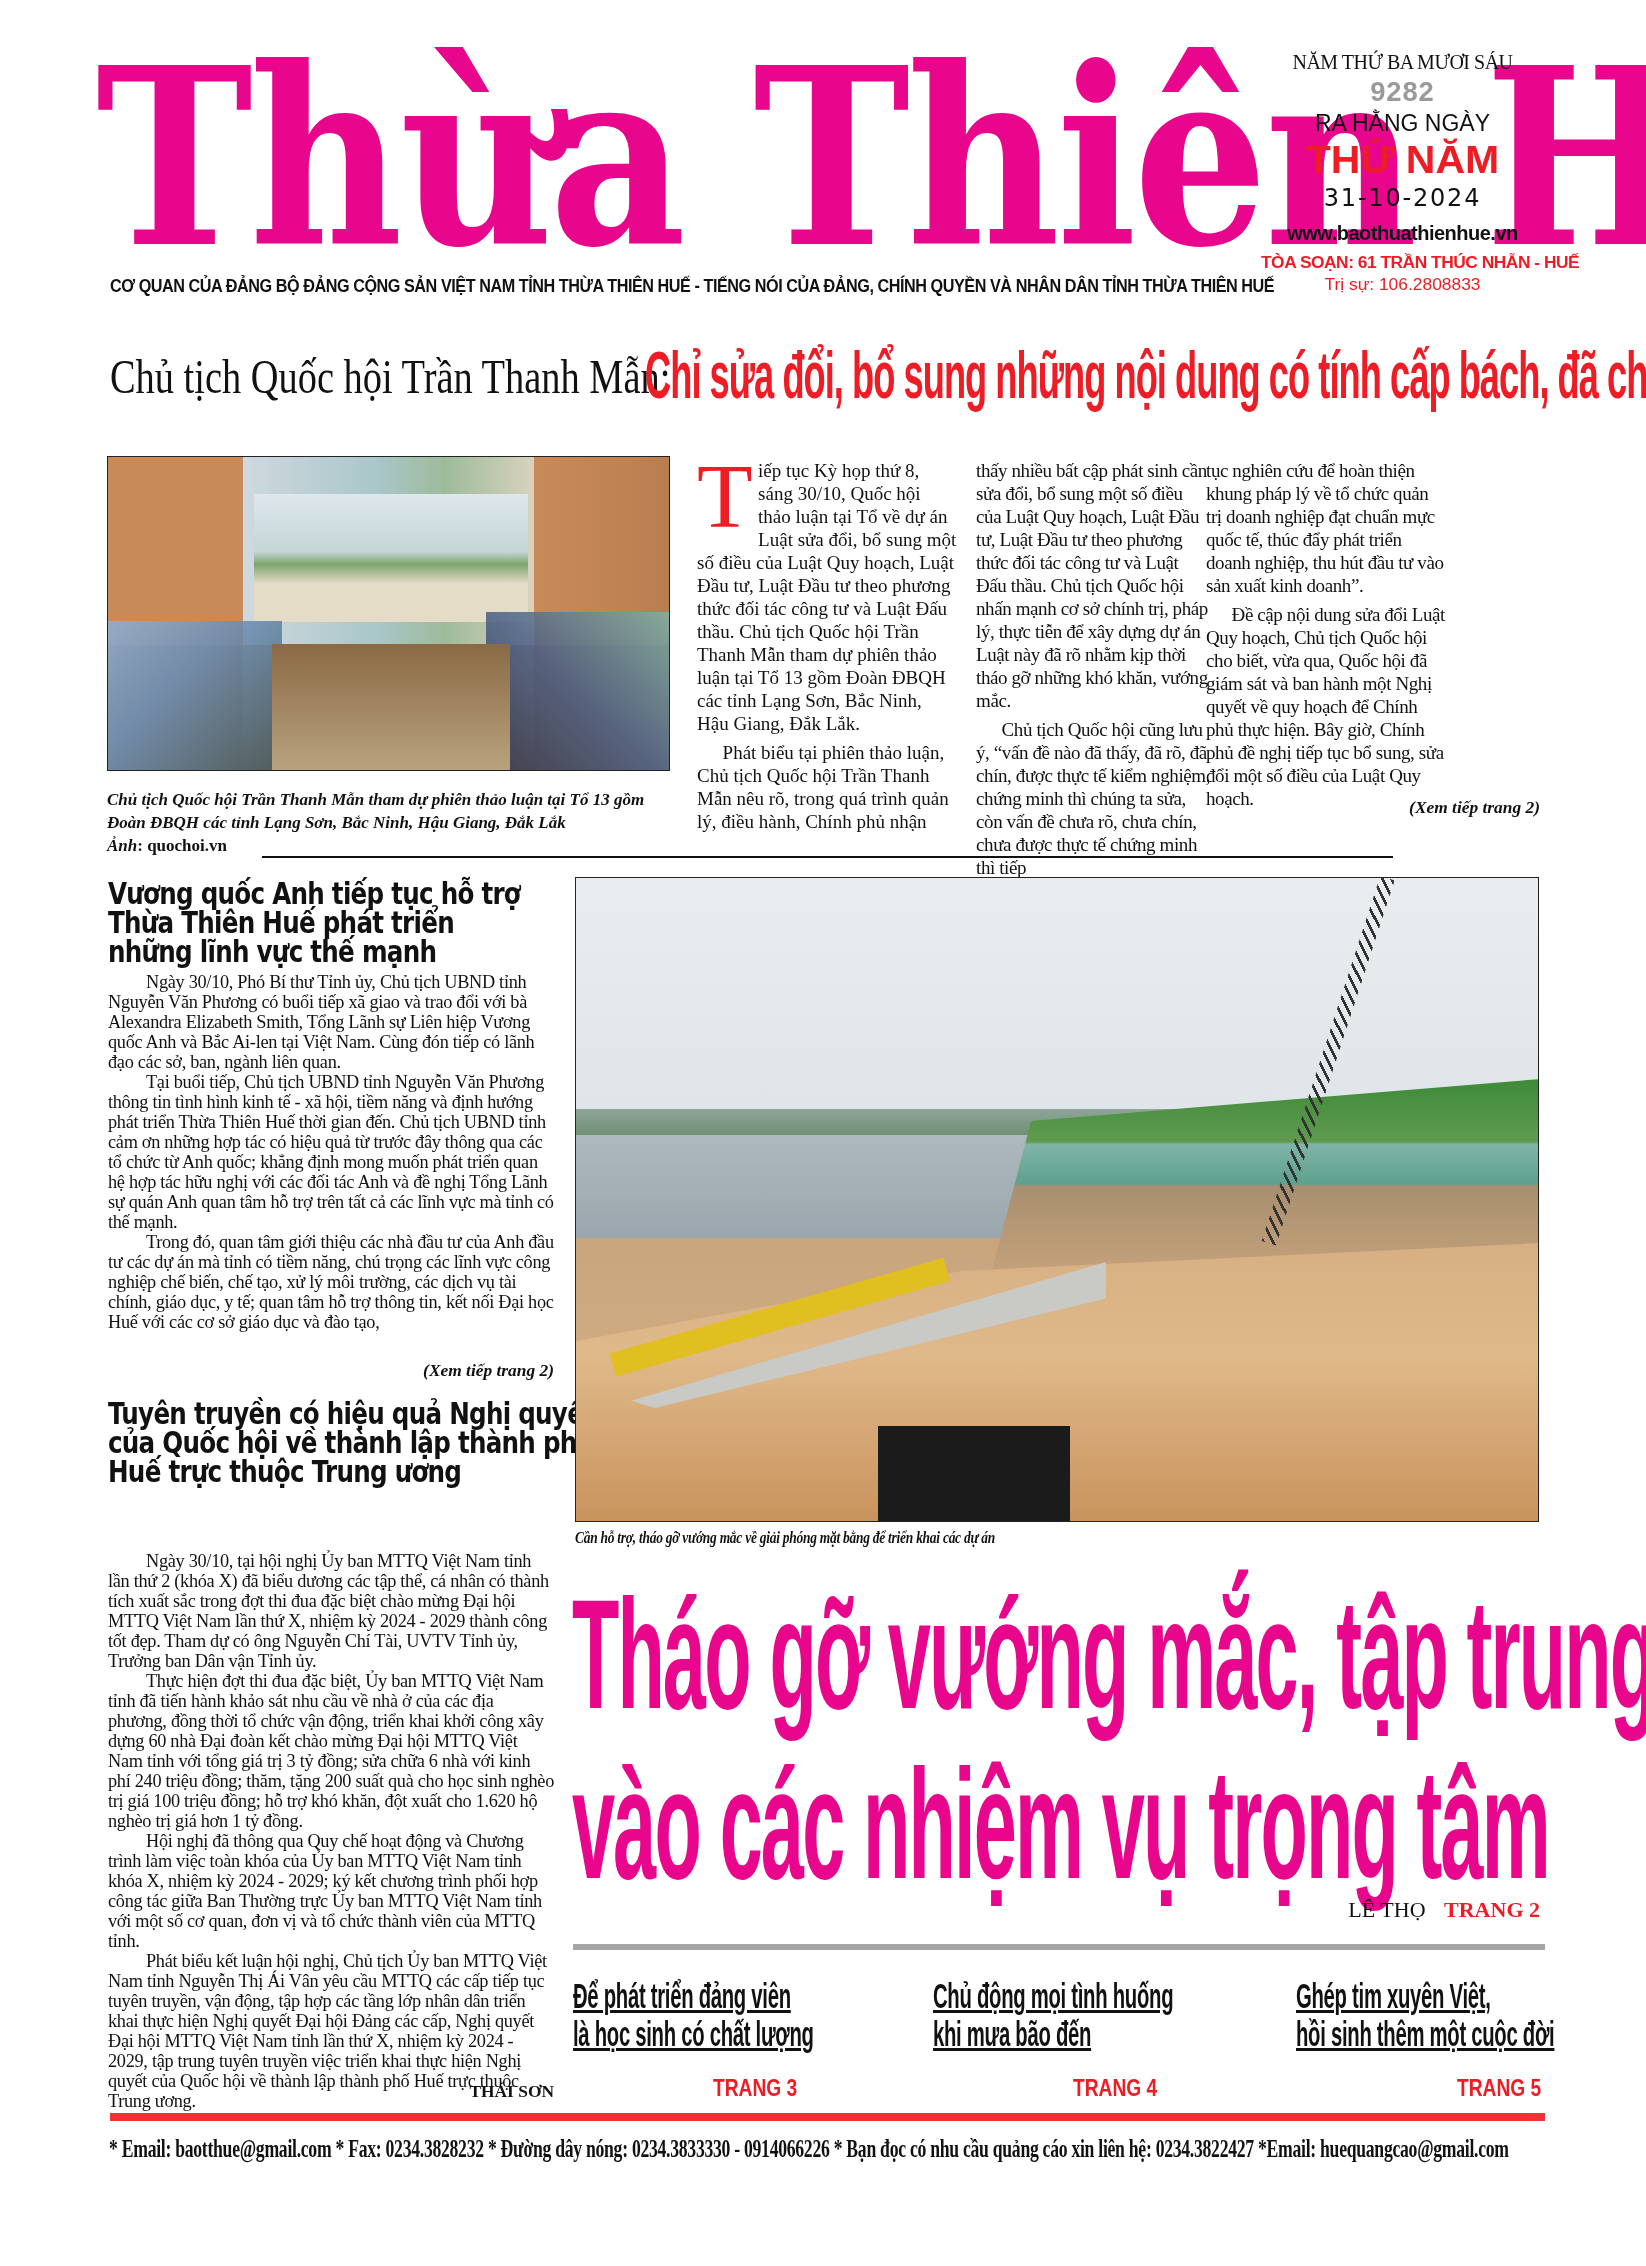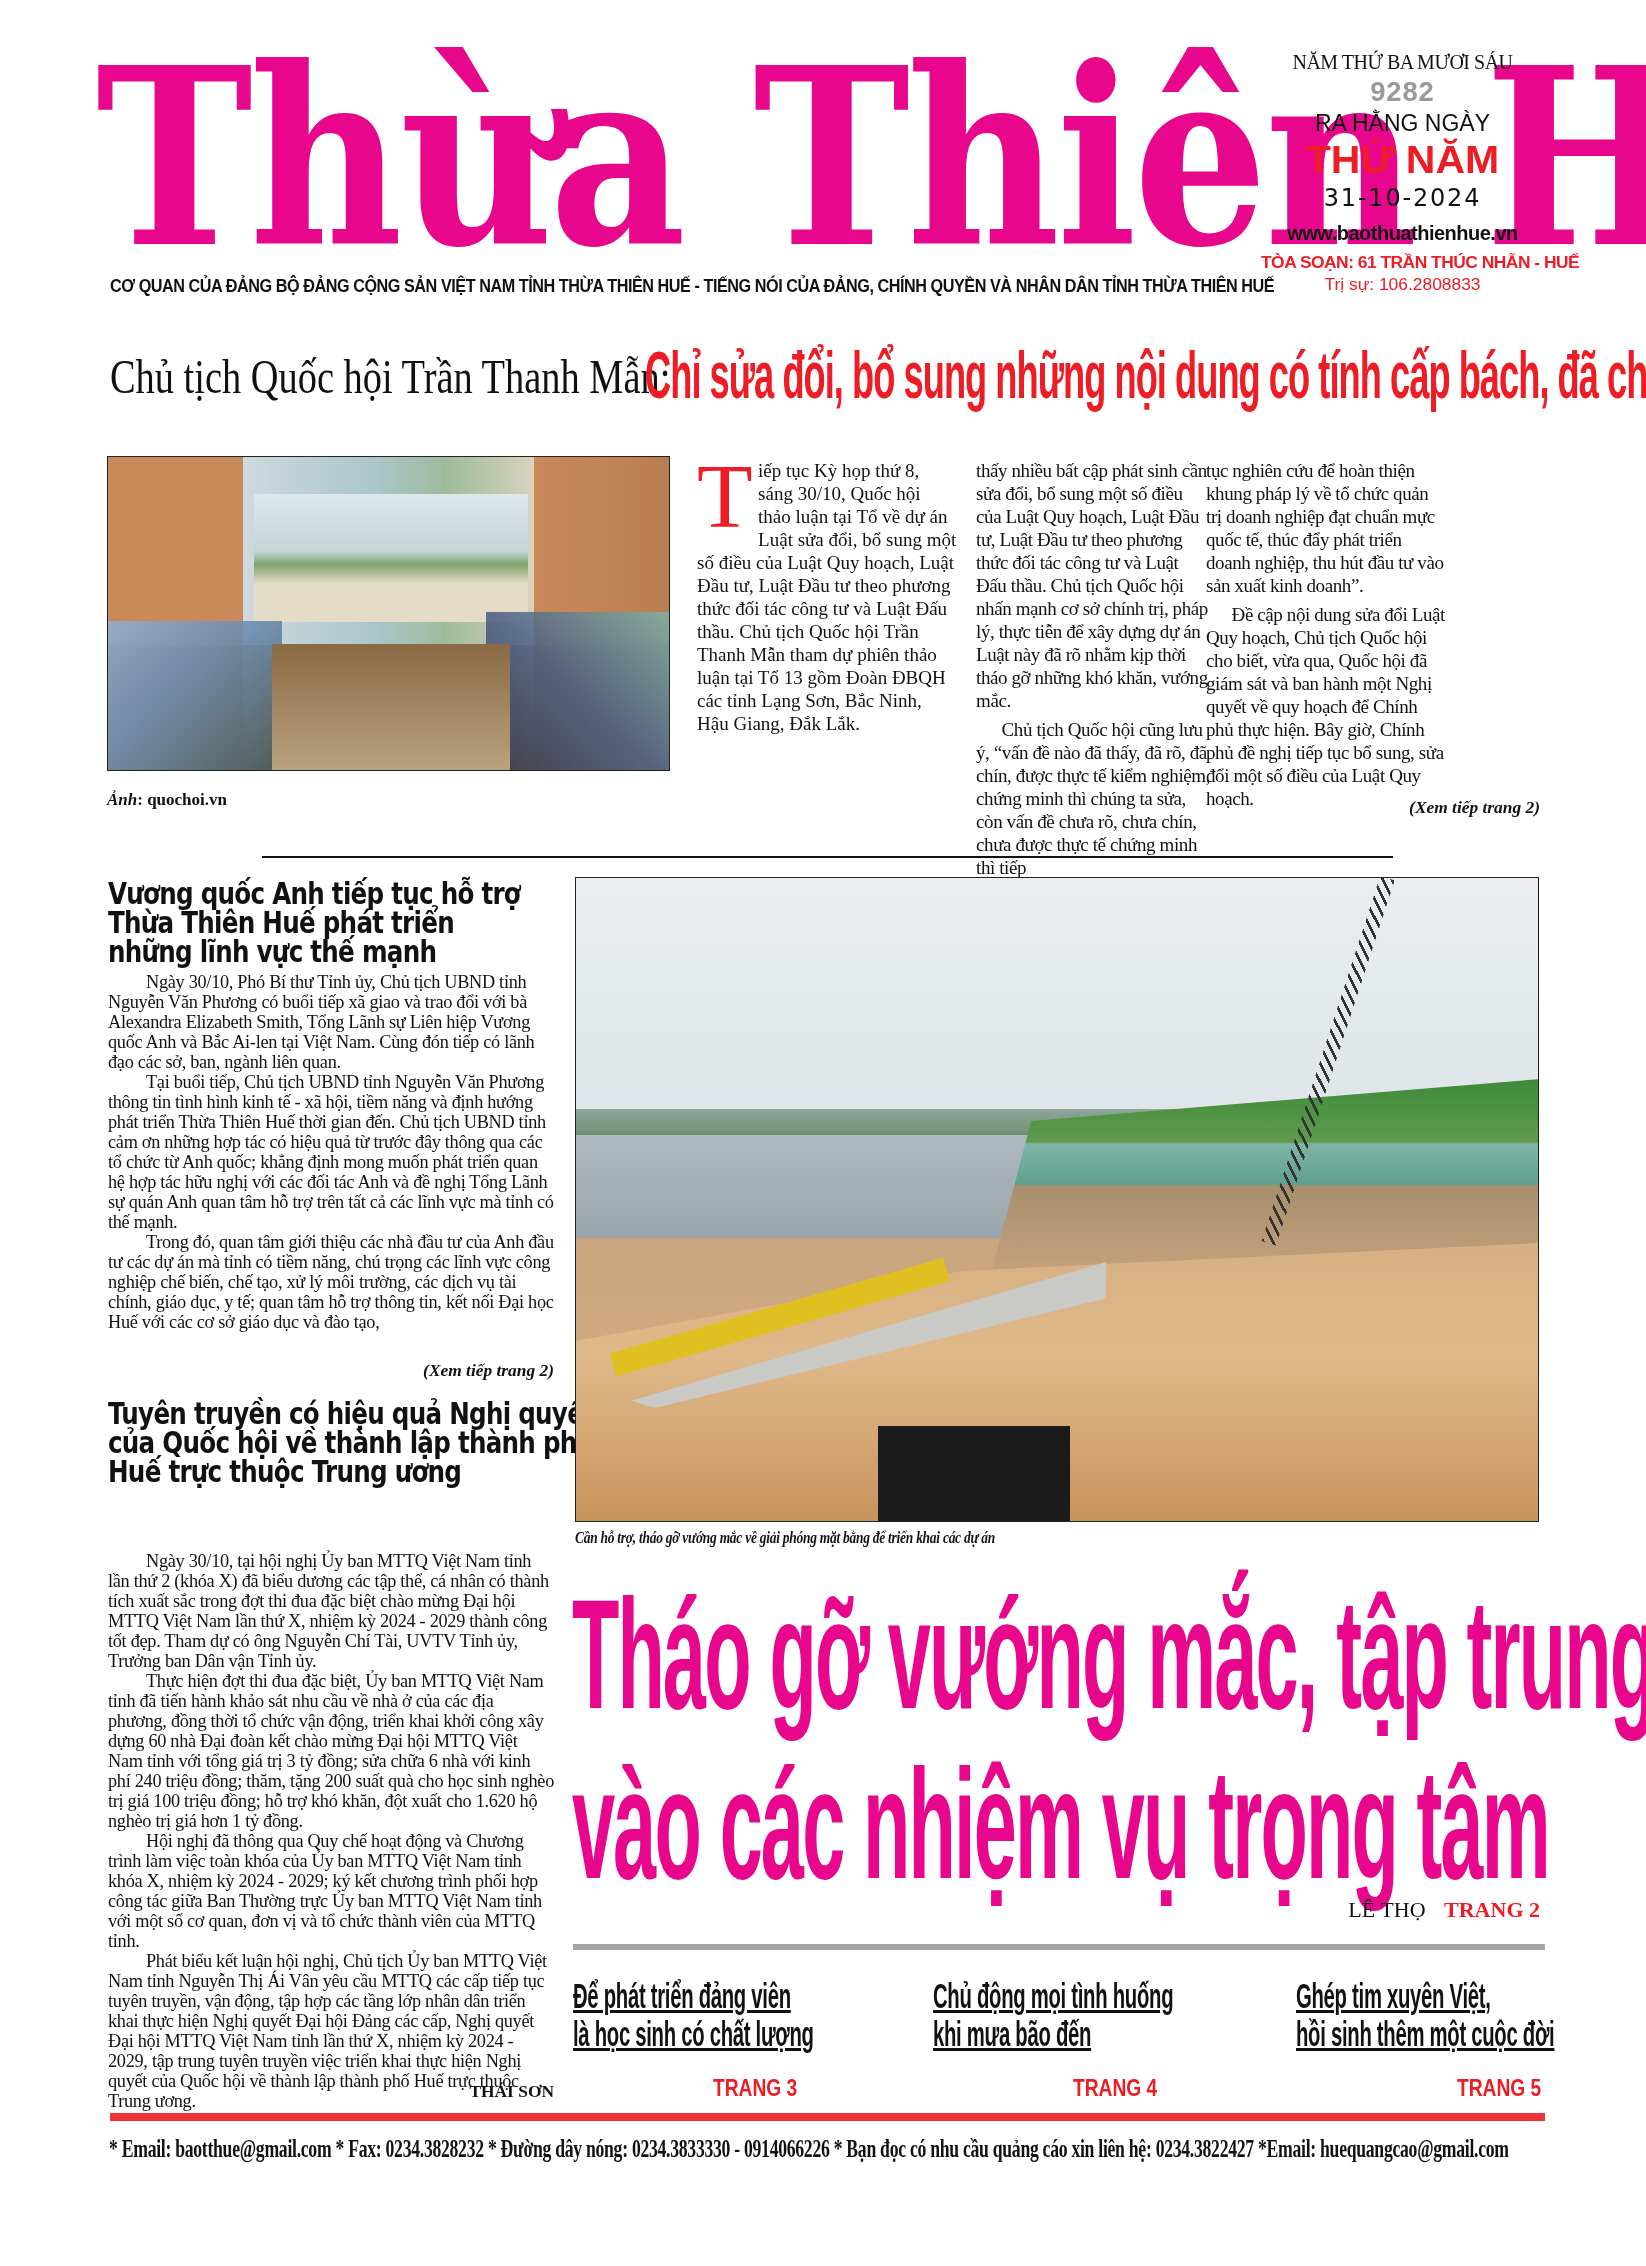--- a/index.html
+++ b/index.html
@@ -100,25 +100,27 @@
 <div class="abs kicker">Chủ tịch Quốc hội Trần Thanh Mẫn:</div>
 <div class="abs top-head">Chỉ sửa đổi, bổ sung những nội dung có tính cấp bách, đã chín, đã rõ</div>
 
 <div class="abs photo photo1">
   <div class="painting"></div>
   <div class="people-l"></div>
   <div class="people-r"></div>
   <div class="table"></div>
 </div>
 <div class="abs caption1">
+  <span>Chủ tịch Quốc hội Trần Thanh Mẫn tham dự phiên thảo luận tại Tổ 13 gồm Đoàn ĐBQH các tỉnh Lạng Sơn, Bắc Ninh, Hậu Giang, Đắk Lắk</span>
   <span class="credit"><i>Ảnh</i><span>: quochoi.vn</span></span>
 </div>
 
 <div class="abs body col1">
   <p class="first"><span class="dropcap">T</span><span>iếp tục Kỳ họp thứ 8, sáng 30/10, Quốc hội thảo luận tại Tổ về dự án Luật sửa đổi, bổ sung một số điều của Luật Quy hoạch, Luật Đầu tư, Luật Đầu tư theo phương thức đối tác công tư và Luật Đấu thầu. Chủ tịch Quốc hội Trần Thanh Mẫn tham dự phiên thảo luận tại Tổ 13 gồm Đoàn ĐBQH các tỉnh Lạng Sơn, Bắc Ninh, Hậu Giang, Đắk Lắk.</span></p>
+  <p>Phát biểu tại phiên thảo luận, Chủ tịch Quốc hội Trần Thanh Mẫn nêu rõ, trong quá trình quản lý, điều hành, Chính phủ nhận</p>
 </div>
 <div class="abs body col2">
   <p style="text-indent:0">thấy nhiều bất cập phát sinh cần sửa đổi, bổ sung một số điều của Luật Quy hoạch, Luật Đầu tư, Luật Đầu tư theo phương thức đối tác công tư và Luật Đấu thầu. Chủ tịch Quốc hội nhấn mạnh cơ sở chính trị, pháp lý, thực tiễn để xây dựng dự án Luật này đã rõ nhằm kịp thời tháo gỡ những khó khăn, vướng mắc.</p>
   <p>Chủ tịch Quốc hội cũng lưu ý, “vấn đề nào đã thấy, đã rõ, đã chín, được thực tế kiểm nghiệm, chứng minh thì chúng ta sửa, còn vấn đề chưa rõ, chưa chín, chưa được thực tế chứng minh thì tiếp</p>
 </div>
 <div class="abs body col3">
   <p style="text-indent:0">tục nghiên cứu để hoàn thiện khung pháp lý về tổ chức quản trị doanh nghiệp đạt chuẩn mực quốc tế, thúc đẩy phát triển doanh nghiệp, thu hút đầu tư vào sản xuất kinh doanh”.</p>
   <p>Đề cập nội dung sửa đổi Luật Quy hoạch, Chủ tịch Quốc hội cho biết, vừa qua, Quốc hội đã giám sát và ban hành một Nghị quyết về quy hoạch để Chính phủ thực hiện. Bây giờ, Chính phủ đề nghị tiếp tục bổ sung, sửa đổi một số điều của Luật Quy hoạch.</p>
 </div>
 <div class="abs more more1">(Xem tiếp trang 2)</div>

